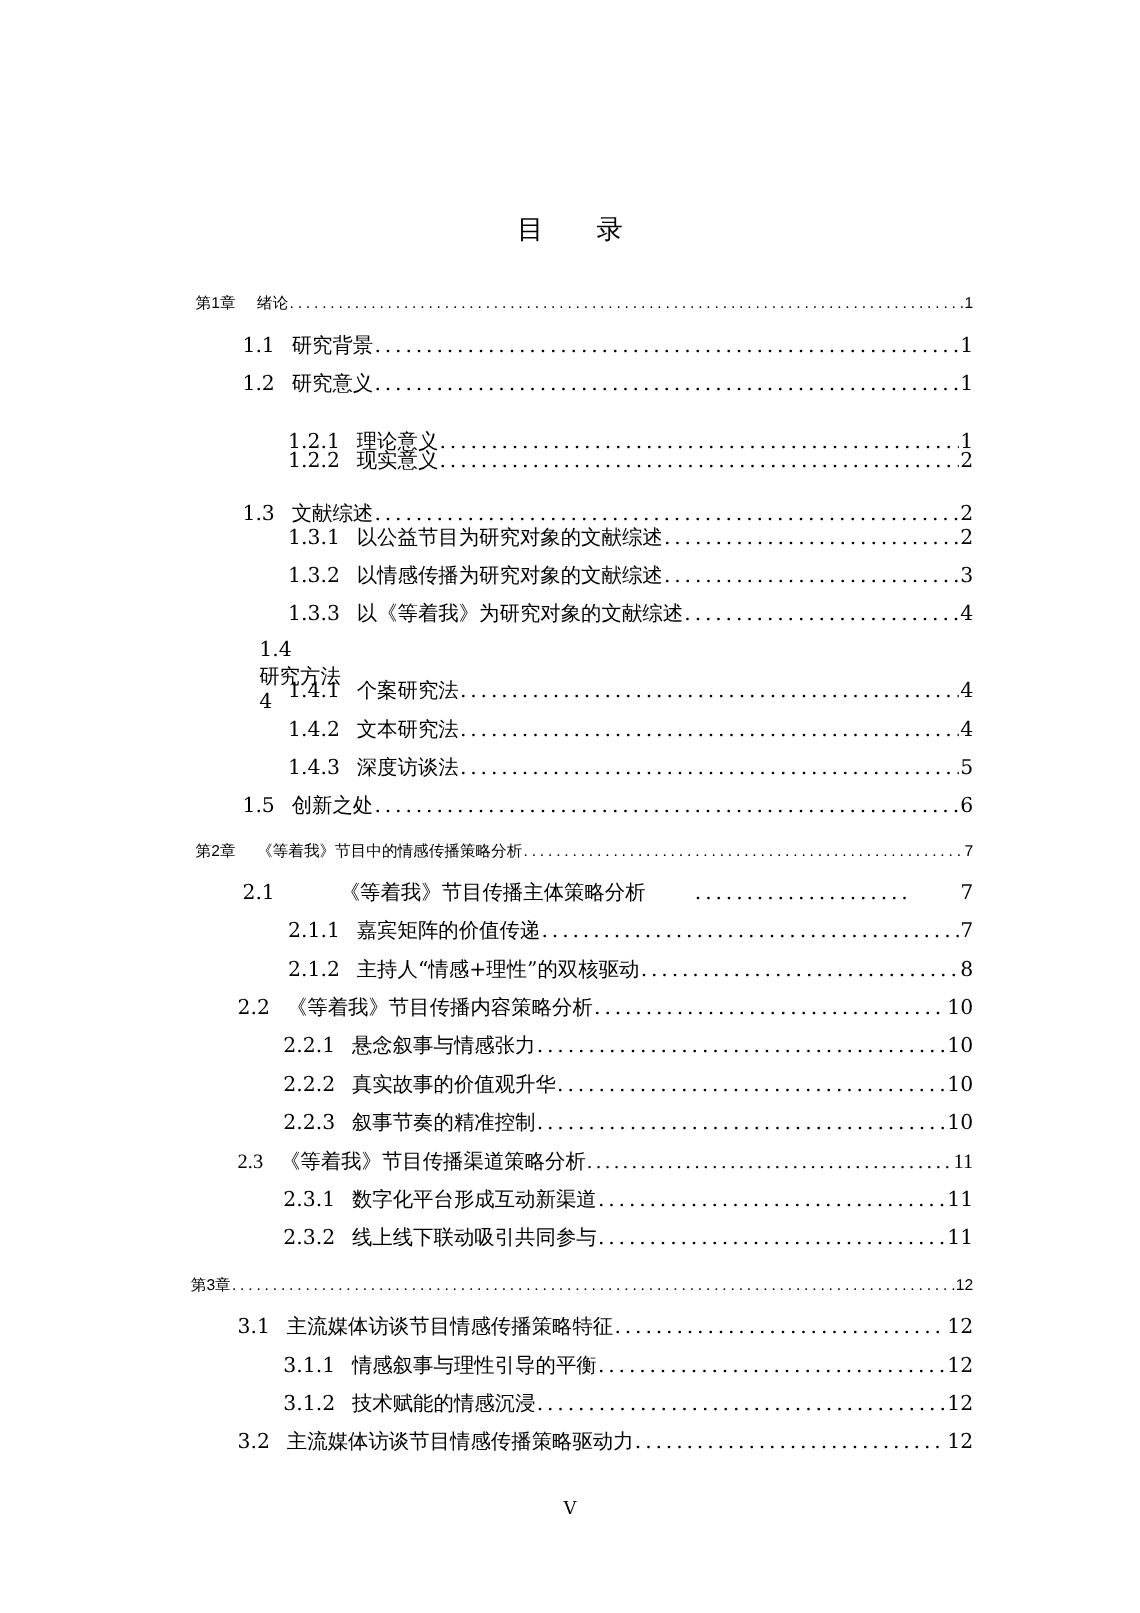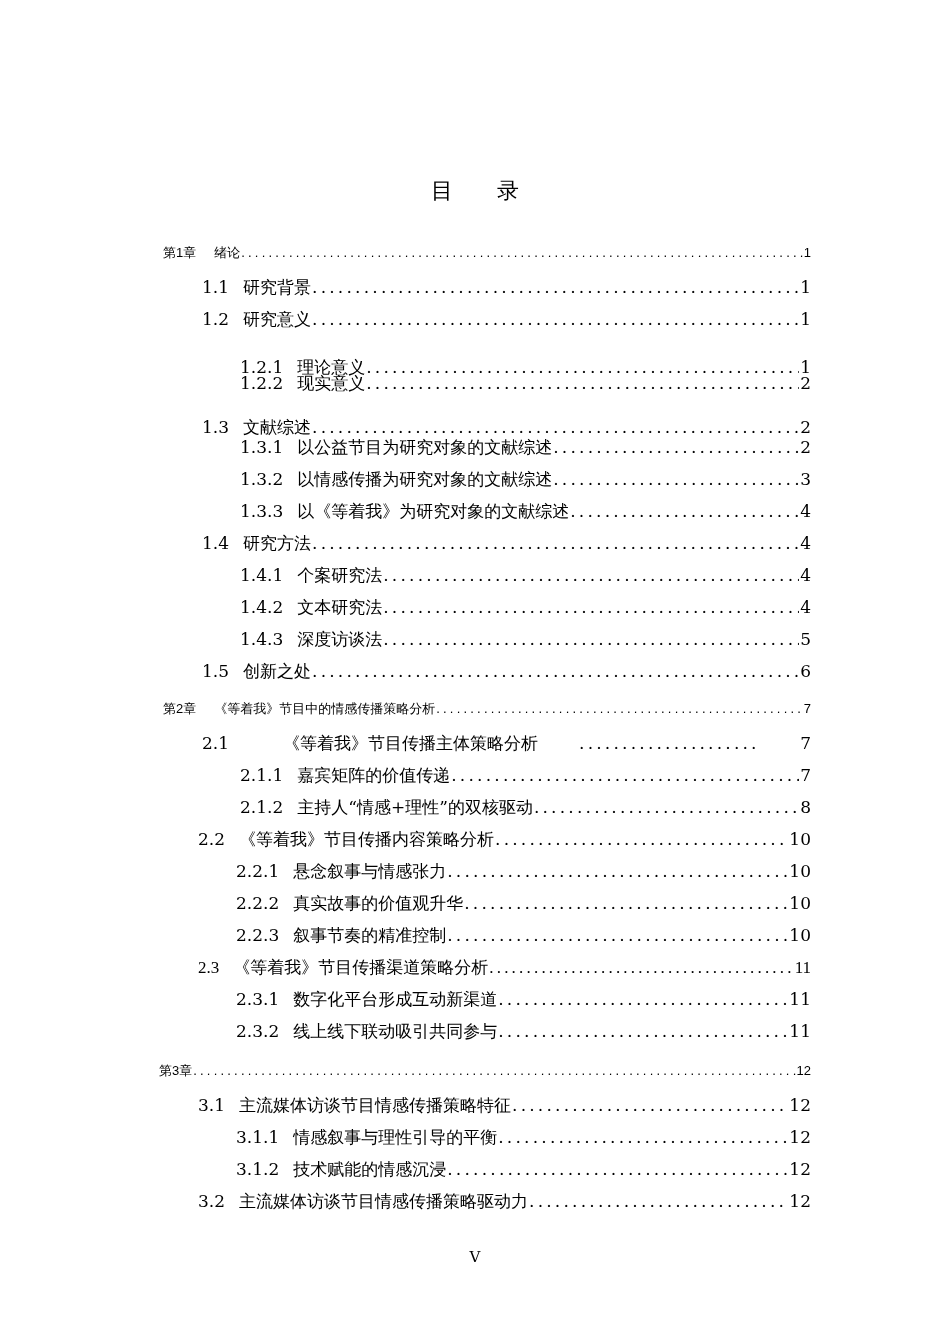--- a/index.html
+++ b/index.html
@@ -73,21 +73,21 @@
       <span class="txt">以情感传播为研究对象的文献综述</span>
       <span class="dots"></span>
       <span class="pg">3</span>
     </div>
     <div class="row l3" style="top: 500px; left: 240px; width: 571px;">
       <span class="num">1.3.3</span>
       <span class="txt">以《等着我》为研究对象的文献综述</span>
       <span class="dots"></span>
       <span class="pg">4</span>
     </div>
-    <div class="row l2" style="top: 532px; left: 202px; width: 609px;">
+    <div class="row l2" style="top: 532px; left: 202px; width: 609px; flex-direction: column;">
       <span class="num">1.4</span>
       <span class="txt">研究方法</span>
       <span class="dots"></span>
       <span class="pg">4</span>
     </div>
     <div class="row l3" style="top: 564px; left: 240px; width: 571px;">
       <span class="num">1.4.1</span>
       <span class="txt">个案研究法</span>
       <span class="dots"></span>
       <span class="pg">4</span>

